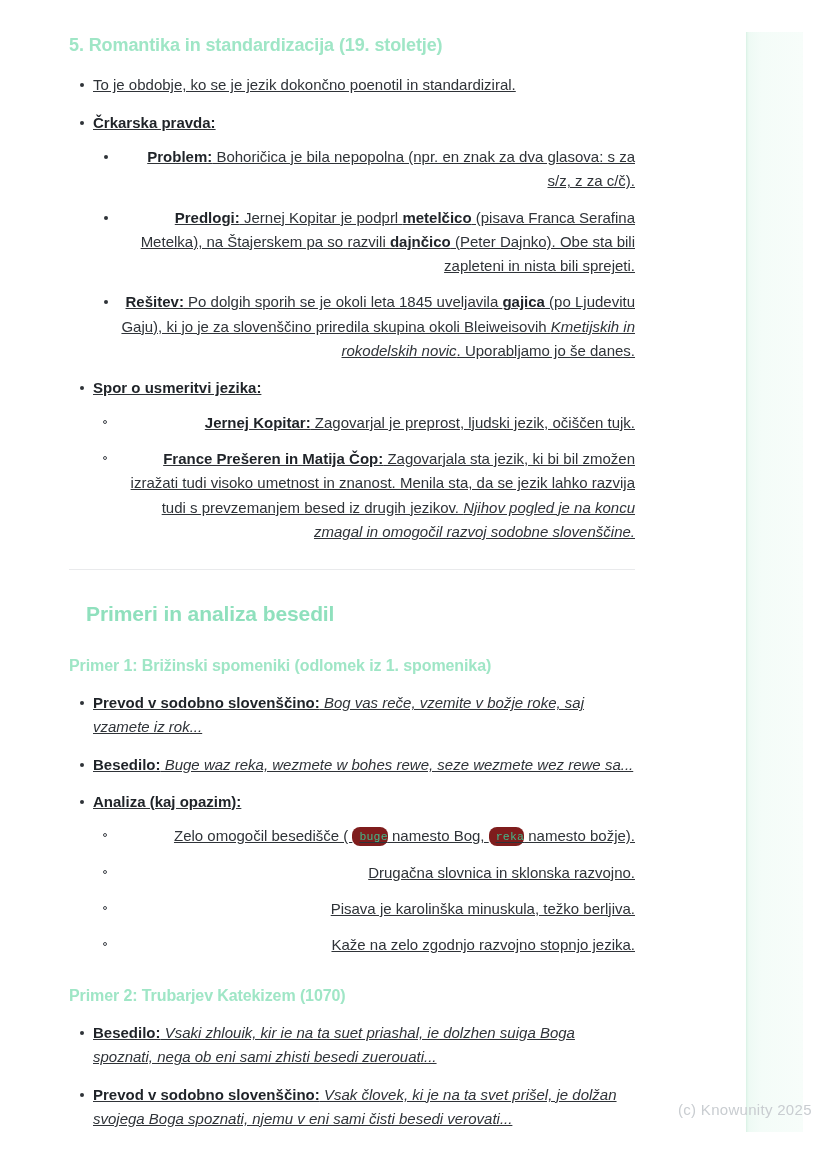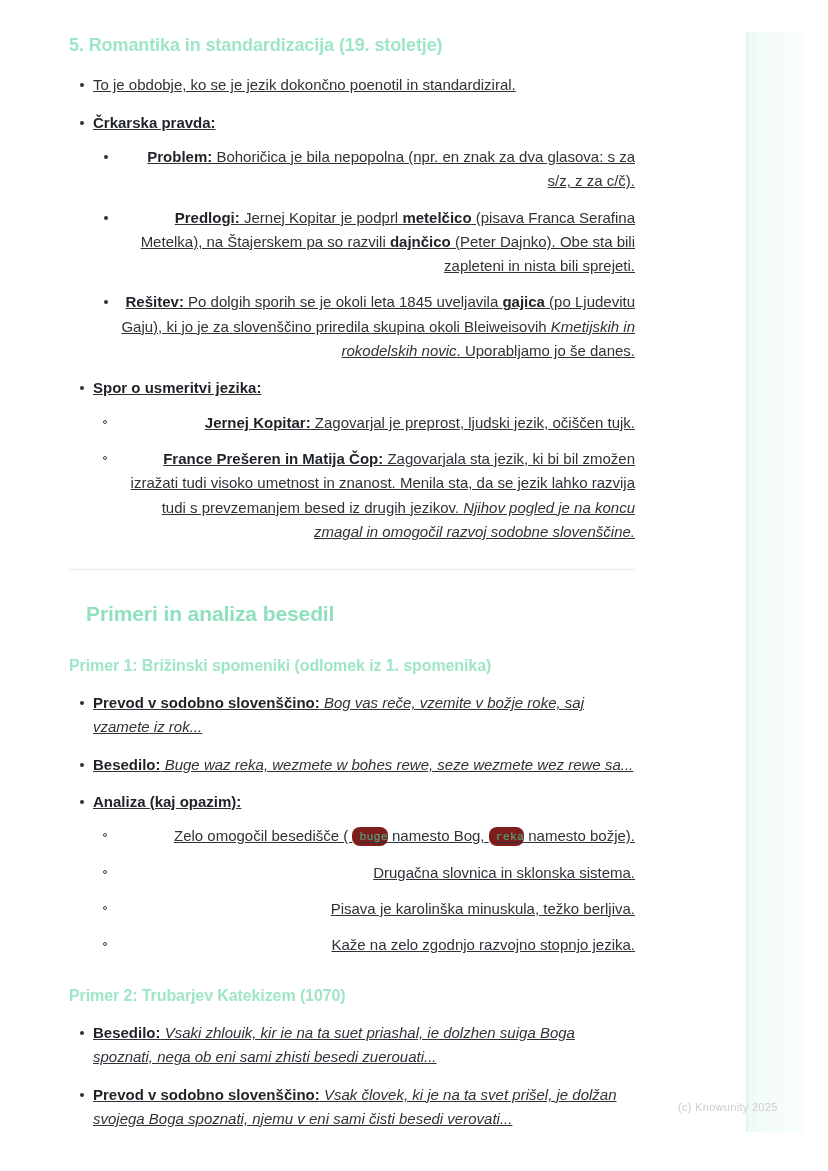--- a/index.html
+++ b/index.html
@@ -151,21 +151,21 @@
     border-radius: 8px;
     padding: 3px 0 3px 7px;
     letter-spacing: 0.2px;
     vertical-align: 1px;
   }
 
   .watermark {
     position: absolute;
     left: 678px;
     top: 1101px;
-    font-size: 11px;
+    font-size: 15px;
     color: #c9cdd1;
     letter-spacing: 0.3px;
     white-space: nowrap;
   }
   .spacer-28 { height: 28px; }
 </style>
 </head>
 <body>
 
 <div class="page">
@@ -223,21 +223,21 @@
       </li>
       <li>
         <b>Besedilo:</b><i> Buge waz reka, wezmete w bohes rewe, seze wezmete wez rewe sa...</i>
       </li>
       <li>
         <b>Analiza (kaj opazim):</b>
         <ul class="lvl2 circle">
           <li>
             <span>Zelo omogočil besedišče ( </span><code class="chip">buge</code><span> namesto Bog, </span><code class="chip">reka</code><span> namesto božje).</span>
           </li>
-          <li>Drugačna slovnica in sklonska sistema.</li>
+          <li>Drugačna slovnica in sklonska razvojno.</li>
           <li>Pisava je karolinška minuskula, težko berljiva.</li>
           <li>Kaže na zelo zgodnjo razvojno stopnjo jezika.</li>
         </ul>
       </li>
     </ul>
 
     <div class="spacer-28"></div>
 
     <h3 class="primer-title">Primer 2: Trubarjev Katekizem (1070)</h3>
 

